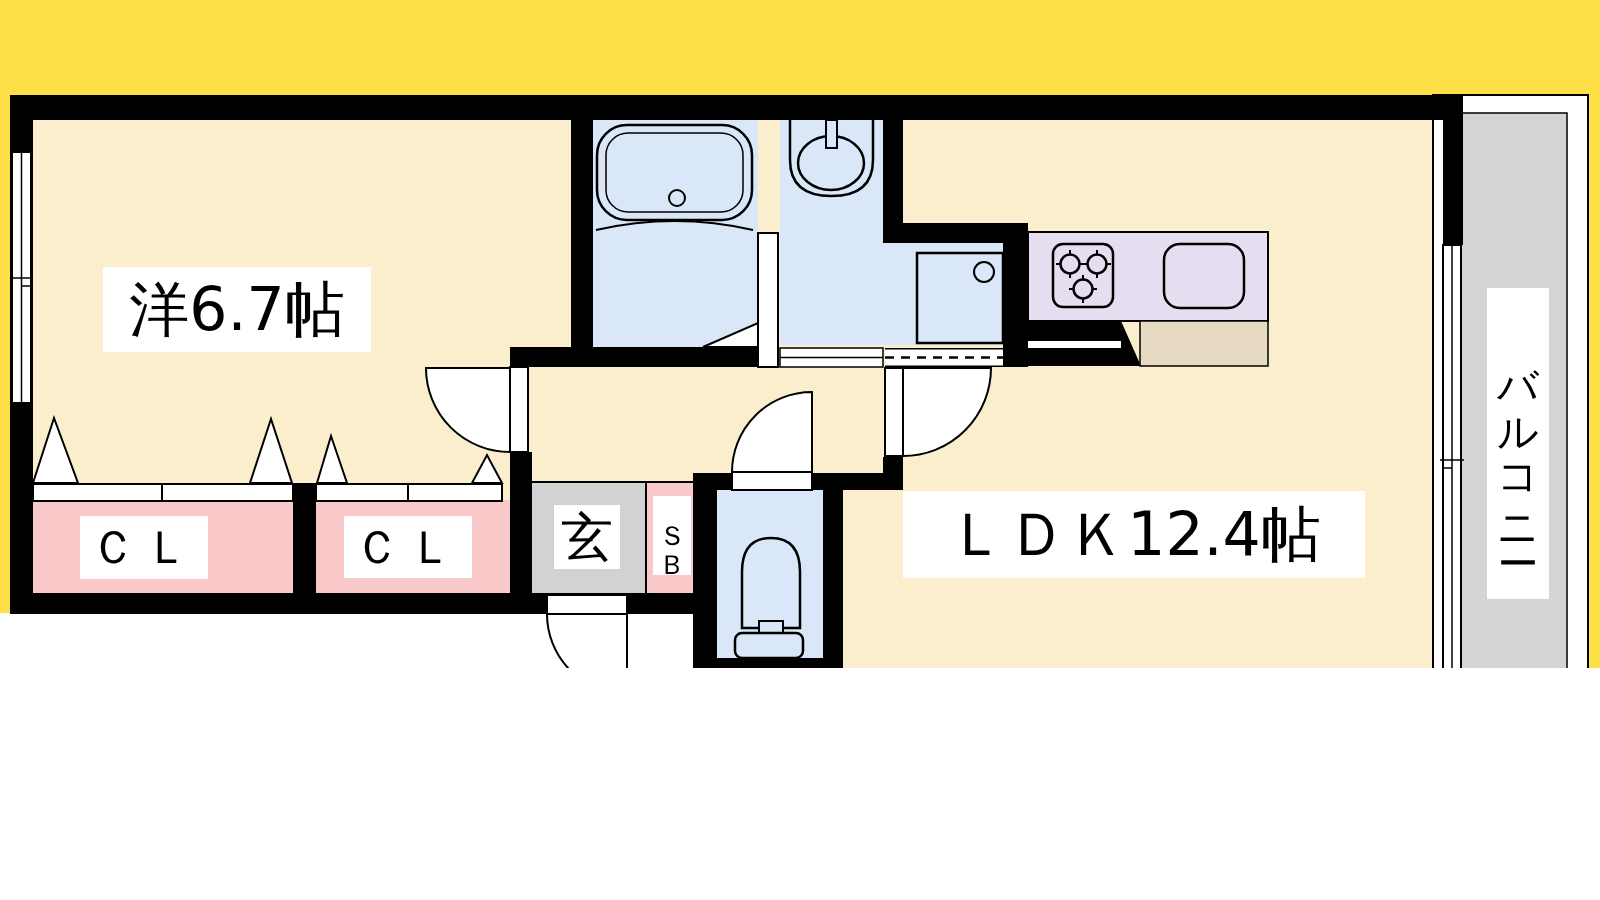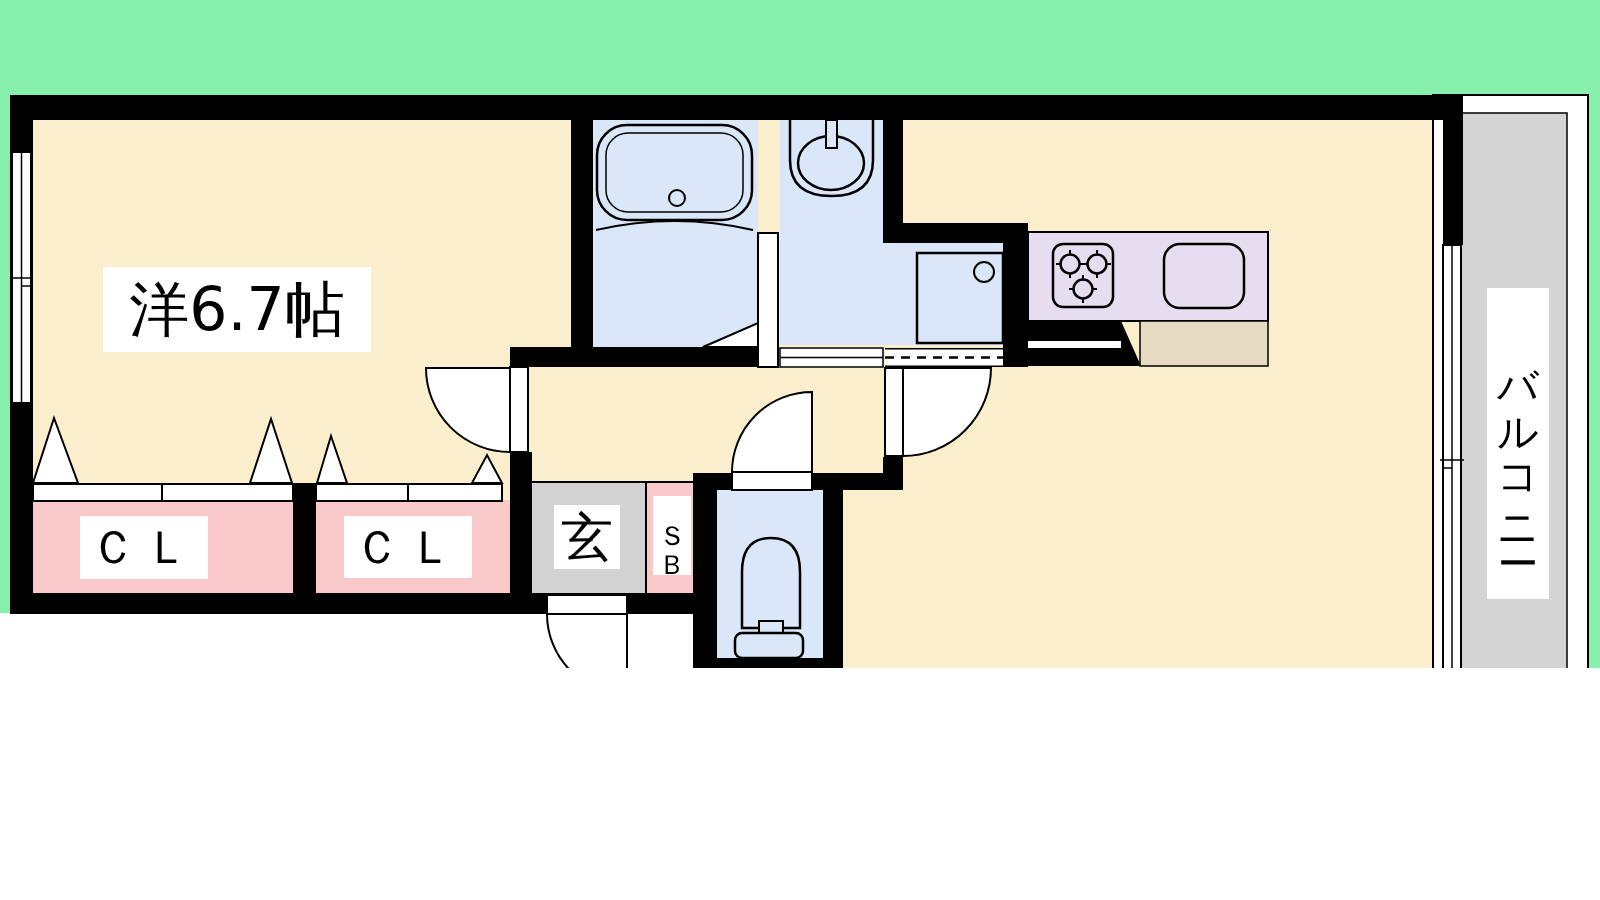--- a/index.html
+++ b/index.html
@@ -1,16 +1,16 @@
 <!DOCTYPE html>
 <html style="--c-room: #FAEECD; --c-closet: #F9C9C9; --c-water: #D9E7F8; --c-kitchen: #E6DDF1; --c-entrance: #D2D2D2; --c-balcony: #D4D4D4; --c-counter: #E6DAC3; --c-wall: #000000; --c-label_bg: #FFFFFF;"><head>
 <meta charset="utf-8">
 <style>
   html,body{margin:0;padding:0;background:#fff;}
-  .stage{position:relative;width:1600px;height:668px;background:#86efac;overflow:hidden;
+  .stage{position:relative;width:1600px;height:668px;background:#fde047;overflow:hidden;
          font-family:"DejaVu Sans","Liberation Sans",sans-serif;text-align:center;}
   .stage svg{position:absolute;left:0;top:0;}
   
   .f-room{fill:var(--c-room)} .f-closet{fill:var(--c-closet)} .f-water{fill:var(--c-water)}
   .f-kitchen{fill:var(--c-kitchen)} .f-entrance{fill:var(--c-entrance)} .f-balcony{fill:var(--c-balcony)}
   .f-counter{fill:var(--c-counter)} .wall{fill:var(--c-wall)} .wh{fill:#fff}
   .s15{stroke:#000;stroke-width:1.5} .s2{stroke:#000;stroke-width:2}
   .s25{stroke:#000;stroke-width:2.5} .nf{fill:none}
   .label{position:absolute;background:var(--c-label_bg);color:#000;display:flex;
          align-items:center;justify-content:center;line-height:1.05;white-space:nowrap;}
@@ -162,19 +162,20 @@
     <line x1="1069" y1="289" x2="1097" y2="289" class="s2"></line>
         <line x1="1083" y1="275" x2="1083" y2="303" class="s2"></line>
     <circle cx="1070" cy="264" r="9.5" class="f-kitchen s25"></circle>
     <circle cx="1097" cy="264" r="9.5" class="f-kitchen s25"></circle>
     <circle cx="1083" cy="289" r="9.5" class="f-kitchen s25"></circle>
   </g>
   <rect x="1164" y="244" width="80" height="64" rx="16" class="nf s25"></rect>
 </svg>
 
   <div class="label" style="left:103px;top:267px;width:268px;height:85px;font-size:60px;">洋6.7帖</div>
+  <div class="label" style="left:903px;top:491px;width:462px;height:87px;font-size:60px;">ＬＤＫ12.4帖</div>
   <div class="label" style="left:80px;top:516px;width:128px;height:63px;font-size:46px;letter-spacing:8px;">ＣＬ</div>
   <div class="label" style="left:344px;top:516px;width:128px;height:62px;font-size:46px;letter-spacing:8px;">ＣＬ</div>
   <div class="label" style="left:554px;top:505px;width:66px;height:64px;font-size:52px;">玄</div>
   <div class="label v-up" style="left:653px;top:496px;width:38px;height:79px;font-size:27px;">ＳＢ</div>
   <div class="label v-up" style="left:762px;top:690px;width:43px;height:78px;font-size:31px;">収納</div>
   <div class="label v-mix" style="left:1487px;top:288px;width:62px;height:311px;font-size:41px;">バルコニー</div>
 </div>
 
 </body></html>

